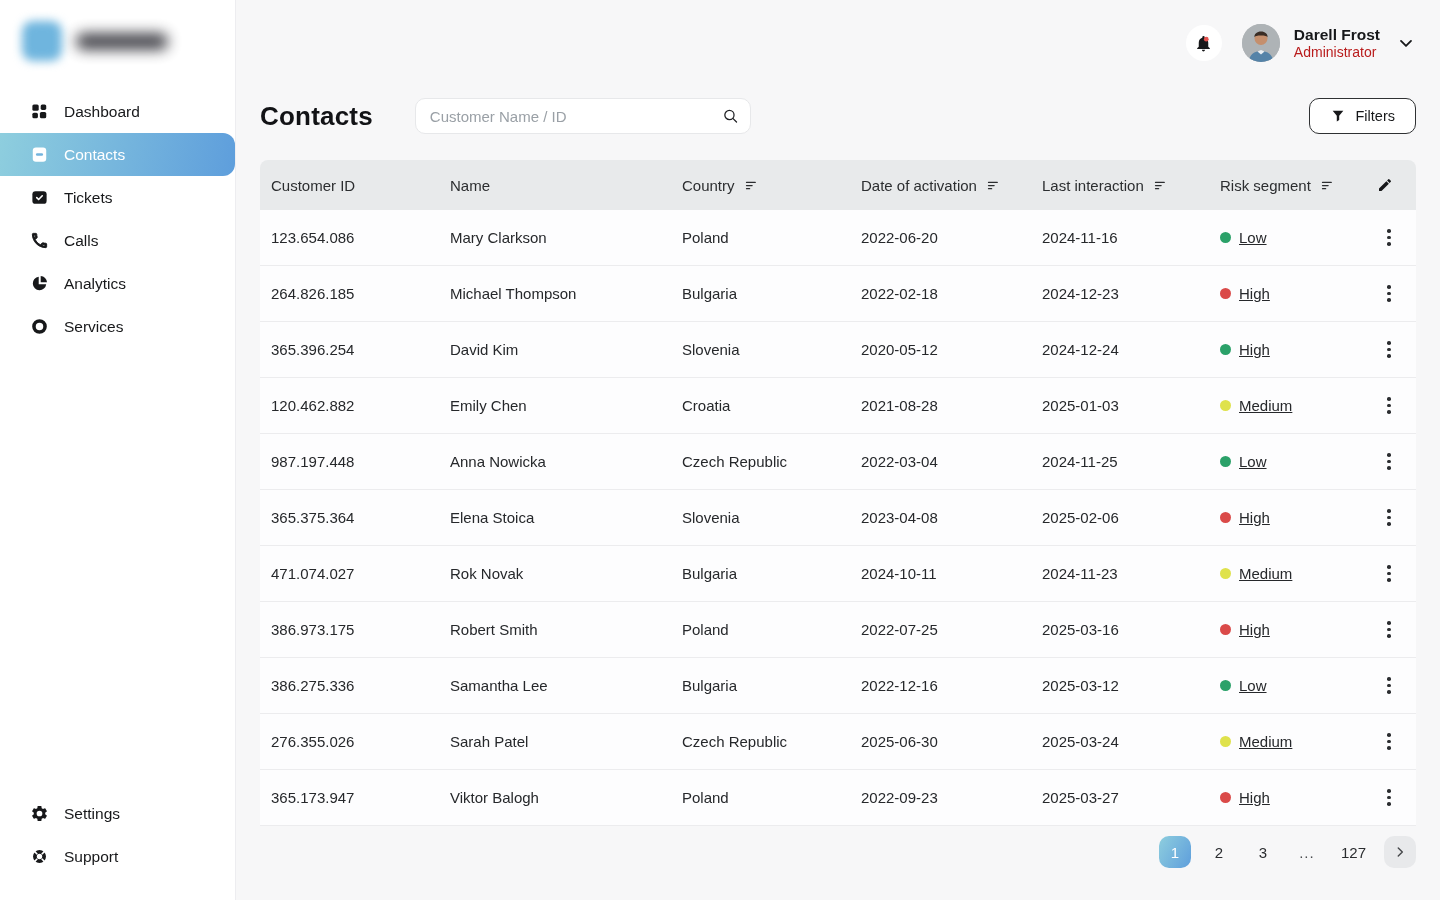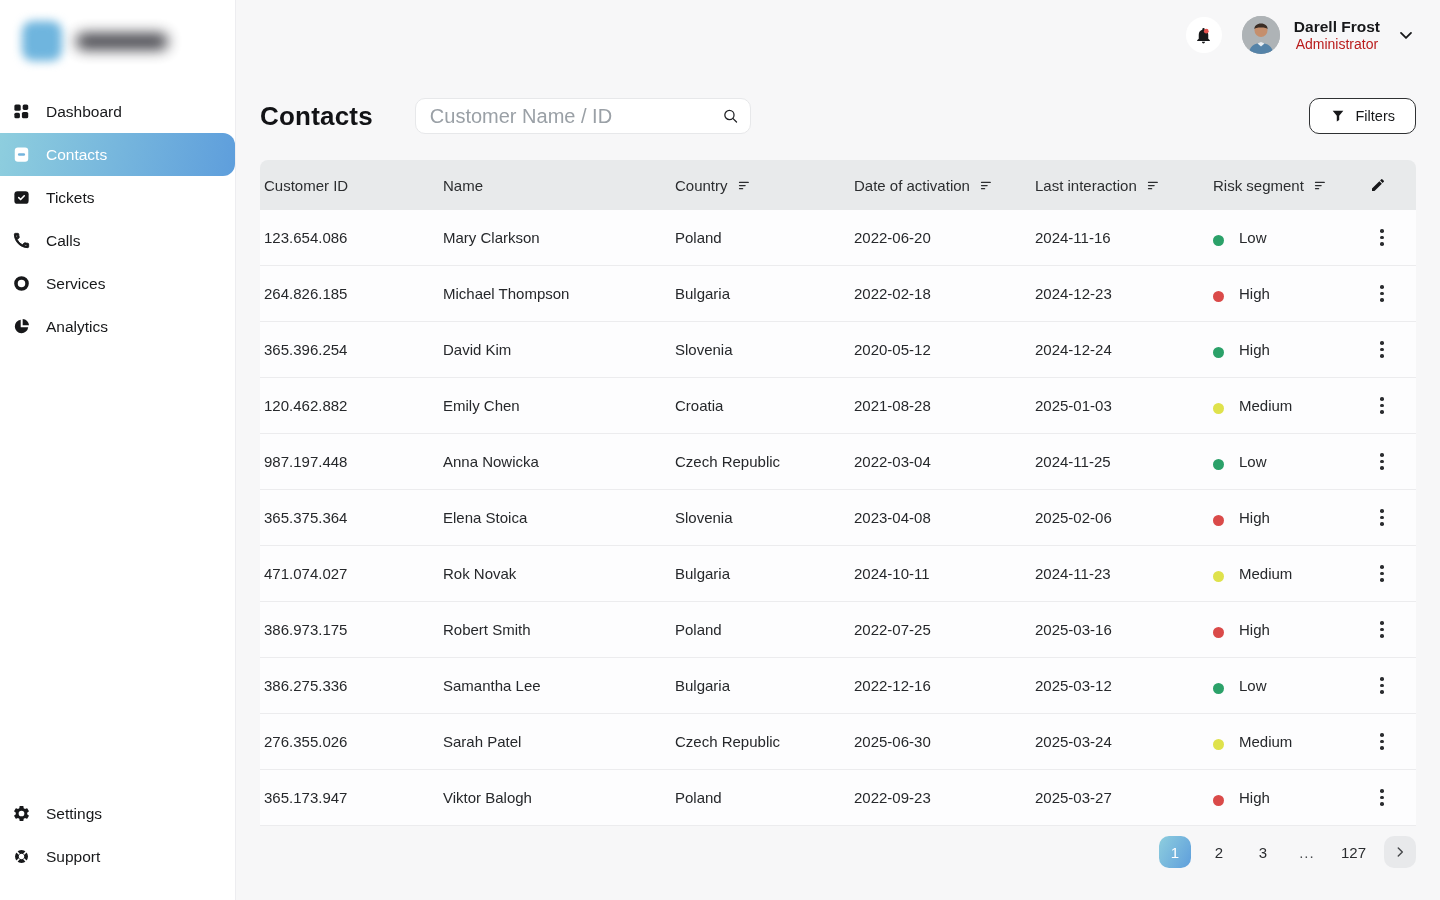--- a/index.html
+++ b/index.html
@@ -16,39 +16,39 @@
   }
   .logo-wrap { display:flex; align-items:center; gap:14px; padding:20px 0 0 22px; height:62px; }
   .logo-mark {
     width:40px; height:40px; border-radius:11px; background:#6fb5de; filter:blur(5px);
   }
   .logo-text-blur {
     width:92px; height:17px; border-radius:8px; background:#26262e; opacity:.85; filter:blur(7px);
   }
   .nav { margin-top:28px; display:flex; flex-direction:column; }
   .nav-item {
-    display:flex; align-items:center; gap:15px; height:43px; padding-left:12px;
+    display:flex; align-items:center; gap:15px; height:43px; padding-left:30px;
     font-size:15.5px; font-weight:500; color:#17181a; cursor:pointer; position:relative;
     background:transparent; border:none; text-align:left; width:100%;
     font-family:inherit;
   }
   .nav-item .ic { width:19px; height:19px; display:inline-flex; align-items:center; justify-content:center; flex:0 0 19px; }
   .nav-item .ic svg { width:19px; height:19px; }
   .nav-item.active {
     color:#ffffff;
     background:linear-gradient(100deg, var(--accent-start) 0%, var(--accent-end) 100%);
     border-radius:0 12px 12px 0;
   }
   .nav-bottom { position:absolute; left:0; bottom:22px; width:100%; display:flex; flex-direction:column; }
 
   
   .main { position:absolute; left:236px; top:0; right:0; height:900px; }
 
   
-  .userbar { position:absolute; top:16px; right:24px; display:flex; align-items:center;text-align:center; }
+  .userbar { position:absolute; top:24px; right:24px; display:flex; align-items:center; }
   .bell-btn {
     width:36px; height:36px; border-radius:50%; background:#fff; border:none; cursor:pointer;
     display:flex; align-items:center; justify-content:center; margin-right:20px; position:relative;
   }
   .bell-btn svg { width:19px; height:19px; }
   .avatar {
     width:38px; height:38px; border-radius:50%; overflow:hidden; background:#b9bcbe; flex:0 0 38px;
   }
   .avatar svg { width:38px; height:38px; display:block; }
   .user-meta { margin-left:14px; line-height:1.25; }
@@ -57,21 +57,21 @@
   .user-caret { margin-left:16px; background:none; border:none; cursor:pointer; display:flex; align-items:center; }
 
   
   .toolbar { position:absolute; top:97px; left:24px; right:24px; height:38px; display:flex; align-items:center; }
   .page-title { font-size:26px; font-weight:700; letter-spacing:.2px; color:#121316; }
   .search-box {
     position:relative; margin-left:42px; width:336px; height:36px;
   }
   .search-input {
     width:100%; height:100%; border:1px solid #e7e8ea; border-radius:10px; background:#fff;
-    padding:0 38px 0 14px; font-size:20px; color:#1c1e21; font-family:inherit; outline:none;
+    padding:0 38px 0 14px; font-size:15px; color:#1c1e21; font-family:inherit; outline:none;
   }
   .search-input::placeholder { color:#9aa0a6; }
   .search-icon { position:absolute; right:12px; top:50%; transform:translateY(-50%); display:flex; }
   .toolbar-spacer { flex:1; }
   .filters-btn {
     height:36px; padding:12px 20px; background:#fff; border:1px solid #2f3133; border-radius:10px;
     display:flex; align-items:center; gap:10px; font-size:14.5px; font-weight:500; color:#17181a;
     cursor:pointer; font-family:inherit;
   }
   .new-contacts-btn {
@@ -79,33 +79,33 @@
     background:linear-gradient(100deg, var(--accent-start) 0%, var(--accent-end) 100%);
     color:#fff; font-size:15px; font-weight:500; display:flex; align-items:center; justify-content:center;
     gap:11px; cursor:pointer; font-family:inherit;
   }
 
   
   .table { position:absolute; top:160px; left:24px; right:24px; }
   .thead, .trow {
     display:grid;
     grid-template-columns:179px 232px 179px 181px 178px 155px 1fr;
-    align-items:center; padding:0 4px;
+    align-items:center; padding:0 11px;
   }
   .thead {
     height:50px; background:#e8eaeb; border-radius:8px 8px 0 0;
     font-size:15px; color:#2c2e30;
   }
   .th { display:flex; align-items:center; gap:9px; }
   .th .sort { display:inline-flex; cursor:pointer; }
   .th-edit { justify-content:flex-start; padding-left:2px; }
   .trow {
     height:56px; background:#fdfdfe; border-bottom:1px solid #ececee; font-size:15px; color:#26282b;
   }
-  .td-risk { display:flex; align-items:flex-end; gap:15px; }
+  .td-risk { display:flex; align-items:center; gap:8px;text-decoration:underline; }
   .dot { width:11px; height:11px; border-radius:50%; display:inline-block; }
   .dot-green  { background:var(--risk-green); }
   .dot-red    { background:var(--risk-red); }
   .dot-yellow { background:var(--risk-yellow); }
   .td-actions { display:flex; justify-content:flex-start; padding-left:4px; }
   .kebab {
     background:none; border:none; cursor:pointer; padding:6px 8px; display:flex; flex-direction:column; gap:3px;
   }
   .kebab span { width:3.5px; height:3.5px; border-radius:50%; background:#2b2d30; }
 
@@ -173,35 +173,35 @@
         <svg viewBox="0 0 24 24" fill="#17181a">
             <path d="M6.54 5c.06.89.21 1.76.45 2.59l-1.2 1.2c-.41-1.2-.67-2.47-.76-3.79h1.51M16.4 17.02c.85.24 1.72.39 2.6.45v1.49c-1.32-.09-2.59-.35-3.8-.75l1.2-1.19M7.5 3H4c-.55 0-1 .45-1 1 0 9.39 7.61 17 17 17 .55 0 1-.45 1-1v-3.49c0-.55-.45-1-1-1-1.24 0-2.45-.2-3.57-.57-.1-.04-.21-.05-.31-.05-.26 0-.51.1-.71.29l-2.2 2.2c-2.83-1.45-5.15-3.76-6.59-6.59l2.2-2.2c.28-.28.36-.67.25-1.02C8.7 6.45 8.5 5.25 8.5 4c0-.55-.45-1-1-1z" stroke="#17181a" stroke-width="1.2"></path>
           </svg>
       </span>
       <span>Calls</span>
     </button>
 
 
     <button class="nav-item">
       <span class="ic">
-        <svg viewBox="0 0 24 24">
-            <circle cx="12" cy="12" r="7" fill="none" stroke="#17181a" stroke-width="4.5"></circle>
-          </svg>
-      </span>
-      <span>Services</span>
-    </button>
-
-    <button class="nav-item">
-      <span class="ic">
         <svg viewBox="0 0 24 24" fill="#17181a">
             <path d="M11 3.5A8.5 8.5 0 1 0 20.5 13H11V3.5z"></path>
             <path d="M13.5 2.5a8.5 8.5 0 0 1 8 8h-8v-8z"></path>
           </svg>
       </span>
       <span>Analytics</span>
+    </button>
+
+    <button class="nav-item">
+      <span class="ic">
+        <svg viewBox="0 0 24 24">
+            <circle cx="12" cy="12" r="7" fill="none" stroke="#17181a" stroke-width="4.5"></circle>
+          </svg>
+      </span>
+      <span>Services</span>
     </button>
   </nav>
 
   <div class="nav-bottom">
     <button class="nav-item">
       <span class="ic">
         <svg viewBox="0 0 24 24" fill="#17181a">
             <path d="M19.14 12.94c.04-.3.06-.61.06-.94s-.02-.64-.07-.94l2.03-1.58c.18-.14.23-.41.12-.61l-1.92-3.32c-.12-.22-.37-.29-.59-.22l-2.39.96c-.5-.38-1.03-.7-1.62-.94l-.36-2.54c-.04-.24-.24-.41-.48-.41h-3.84c-.24 0-.43.17-.47.41l-.36 2.54c-.59.24-1.13.57-1.62.94l-2.39-.96c-.22-.08-.47 0-.59.22L2.74 8.87c-.12.21-.08.47.12.61l2.03 1.58c-.05.3-.09.63-.09.94s.02.64.07.94l-2.03 1.58c-.18.14-.23.41-.12.61l1.92 3.32c.12.22.37.29.59.22l2.39-.96c.5.38 1.03.7 1.62.94l.36 2.54c.05.24.24.41.48.41h3.84c.24 0 .44-.17.47-.41l.36-2.54c.59-.24 1.13-.56 1.62-.94l2.39.96c.22.08.47 0 .59-.22l1.92-3.32c.12-.22.07-.47-.12-.61l-2.01-1.58zM12 15.6A3.6 3.6 0 1 1 12 8.4a3.6 3.6 0 0 1 0 7.2z"></path>
           </svg>
       </span>

